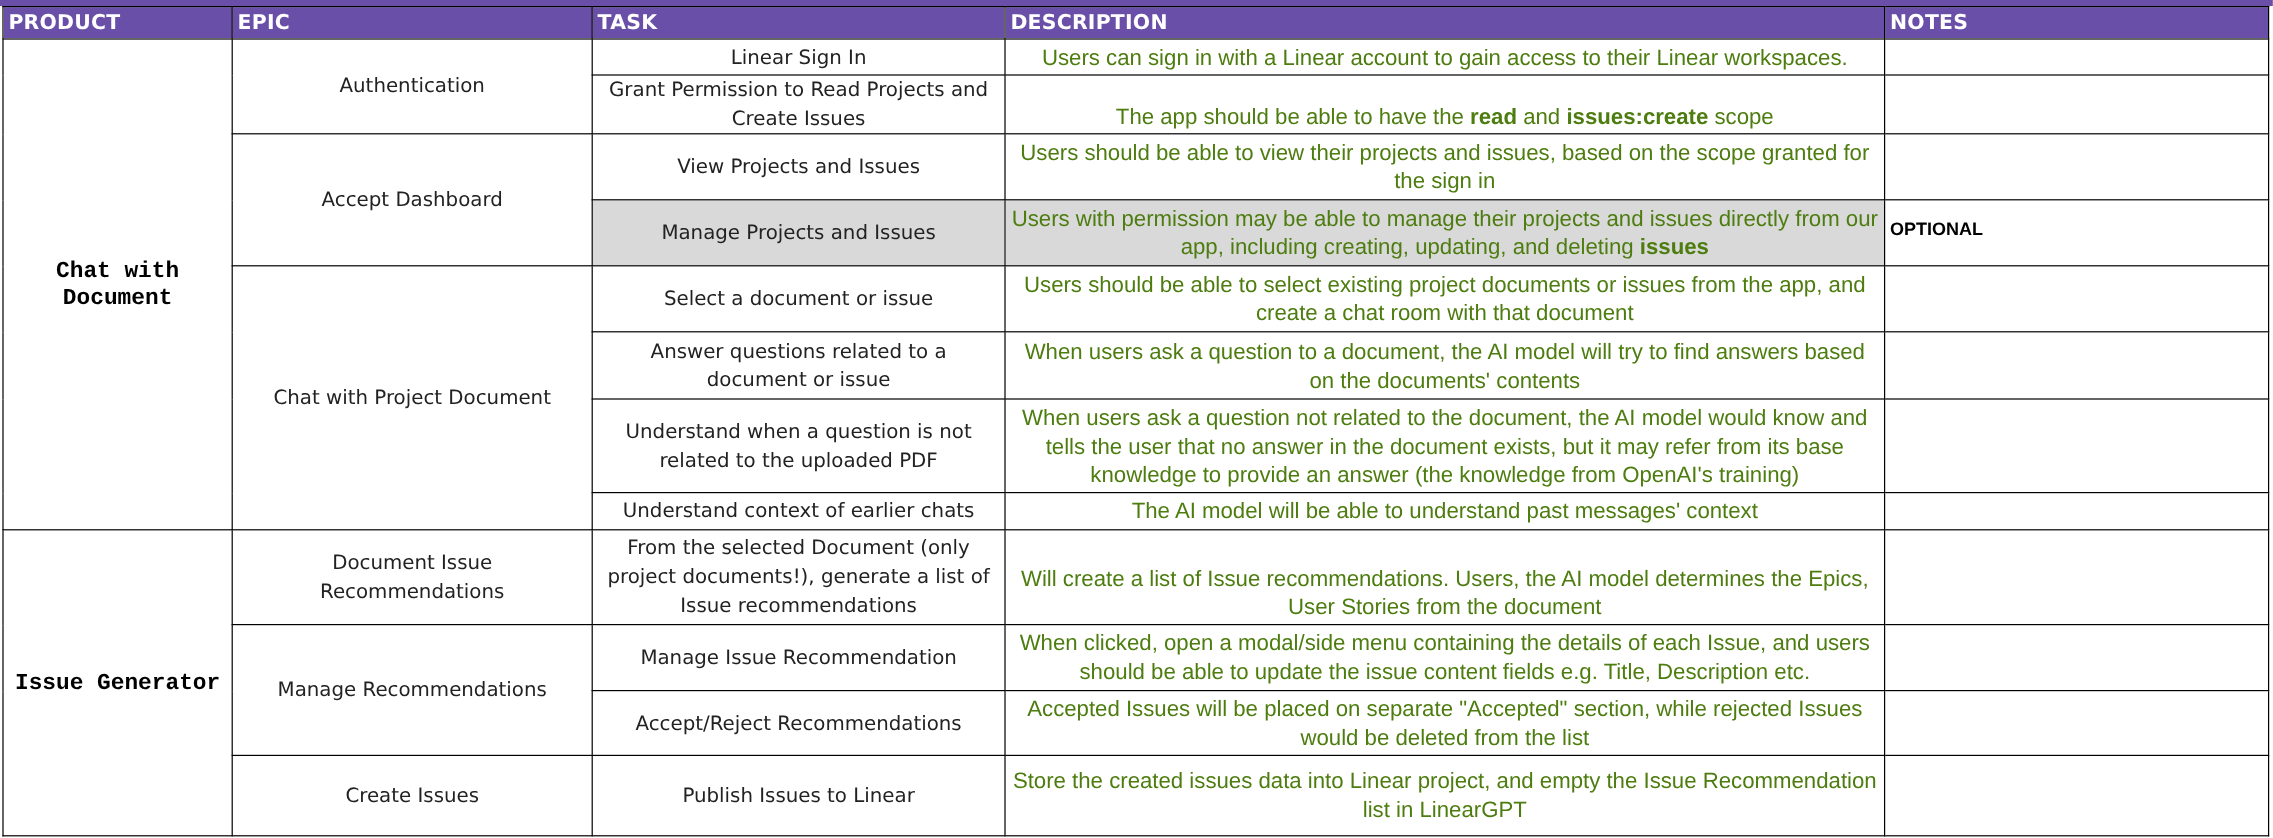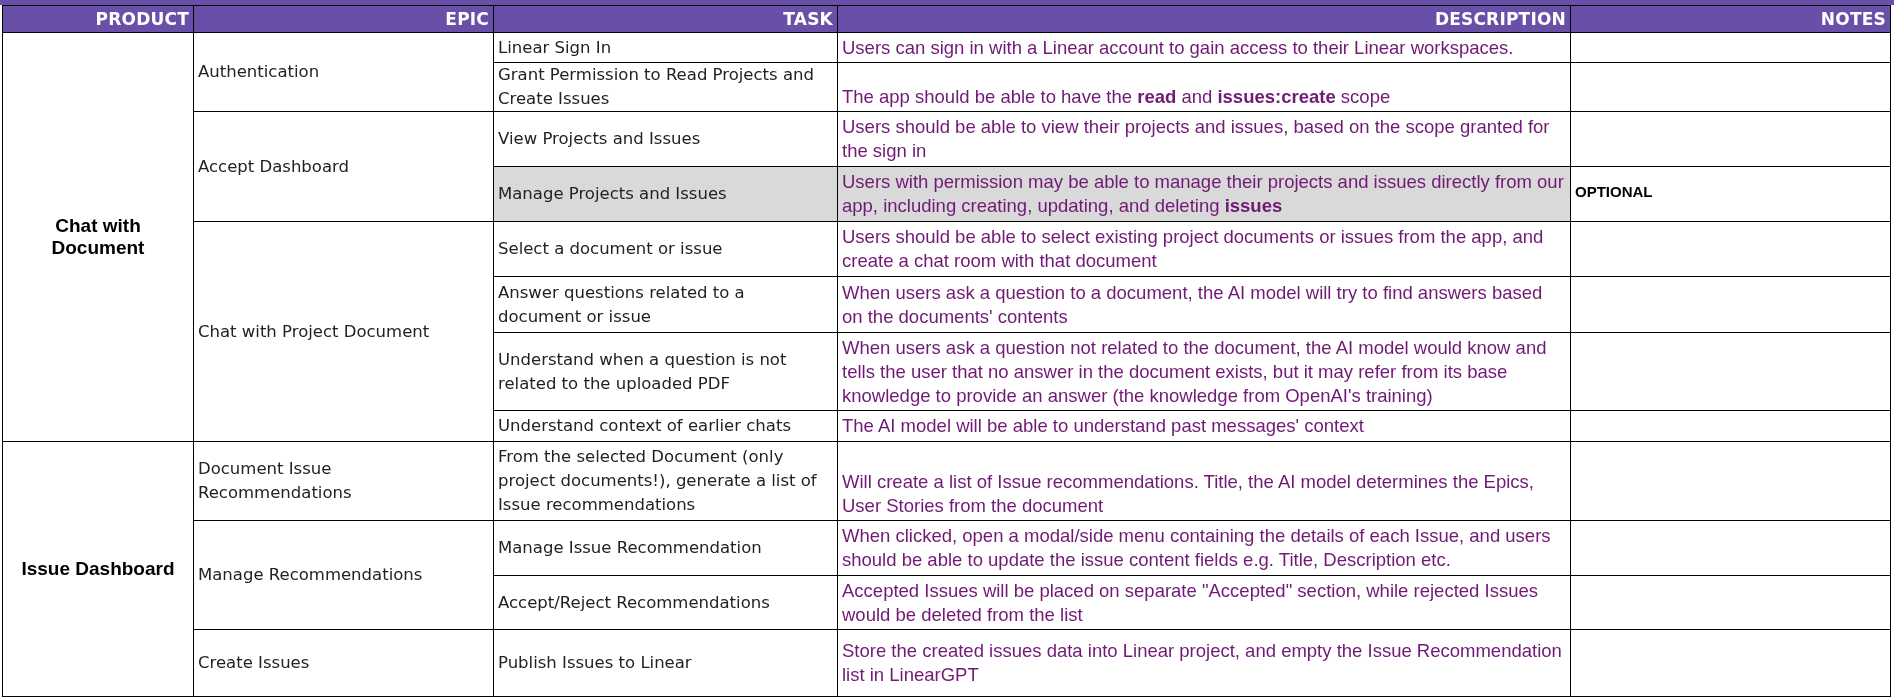--- a/index.html
+++ b/index.html
@@ -12,33 +12,33 @@
   }
   table.spec td, table.spec th {
     border:1.5px solid #000;
     padding:0 4px;
     vertical-align:middle;
     overflow:hidden;
   }
   th {
     background:#6a4fa8; color:#ffffff;
     font-family:"DejaVu Sans", sans-serif; font-weight:bold;
-    font-size:17px; height:26px; text-align:right; letter-spacing:0.2px;
+    font-size:17px; height:26px; text-align:left; letter-spacing:0.2px;
   }
   td.product {
-    font-family:Liberation Sans, sans-serif; font-weight:bold;
+    font-family:Liberation Mono, monospace; font-weight:bold;
     font-size:19px; text-align:center; color:#000;margin-top:40px;
   }
   td.epic, td.task {
     font-family:"DejaVu Sans", sans-serif; font-size:16.5px;
-    text-align:left; color:#222; line-height:24px;
+    text-align:center; color:#222; line-height:24px;
   }
   td.desc {
     font-family:"Liberation Sans", sans-serif; font-size:18.5px;
-    text-align:left; color:#701a75; line-height:24px;
+    text-align:center; color:#4d7c0f; line-height:24px;
   }
   td.desc.bottom { vertical-align:bottom; padding-bottom:2px; }
   td.notes {
     font-family:"Liberation Sans", sans-serif; font-size:15px; font-weight:bold;
     color:#000; text-align:left;
   }
   td.notes.bottom { vertical-align:bottom; padding-bottom:21px; }
   tr.gray td.task, tr.gray td.desc { background:#d9d9d9; }
   b { font-weight:bold; }
 </style>
@@ -112,24 +112,24 @@
       <td class="notes"></td>
     </tr>
 
     <tr style="height:31px">
       <td class="task">Understand context of earlier chats</td>
       <td class="desc">The AI model will be able to understand past messages' context</td>
       <td class="notes"></td>
     </tr>
 
     <tr style="height:79px">
-      <td rowspan="4" class="product">Issue Dashboard</td>
+      <td rowspan="4" class="product">Issue Generator</td>
       <td class="epic">Document Issue Recommendations</td>
       <td class="task">From the selected Document (only project documents!), generate a list of Issue recommendations</td>
-      <td class="desc bottom">Will create a list of Issue recommendations. Title, the AI model determines the Epics, User Stories from the document</td>
+      <td class="desc bottom">Will create a list of Issue recommendations. Users, the AI model determines the Epics, User Stories from the document</td>
       <td class="notes"></td>
     </tr>
 
     <tr style="height:55px">
       <td rowspan="2" class="epic">Manage Recommendations</td>
       <td class="task">Manage Issue Recommendation</td>
       <td class="desc">When clicked, open a modal/side menu containing the details of each Issue, and users should be able to update the issue content fields e.g. Title, Description etc.</td>
       <td class="notes"></td>
     </tr>
 

